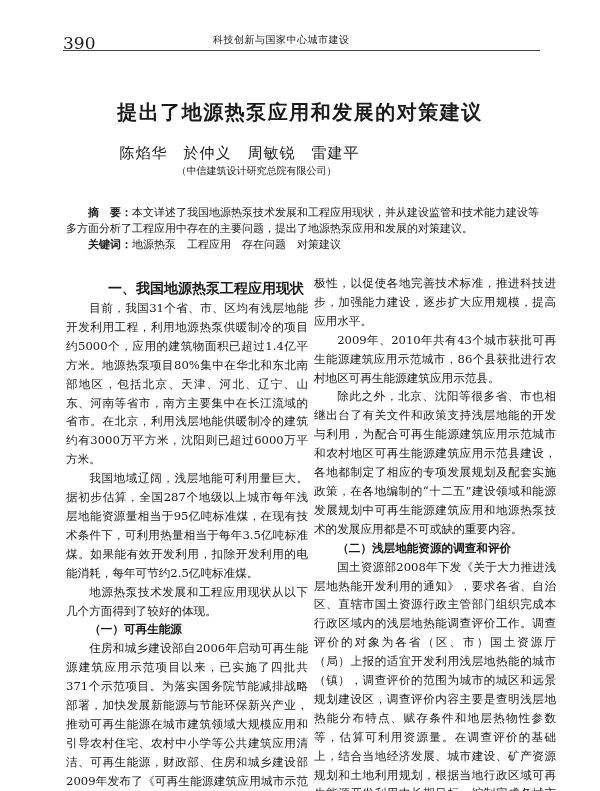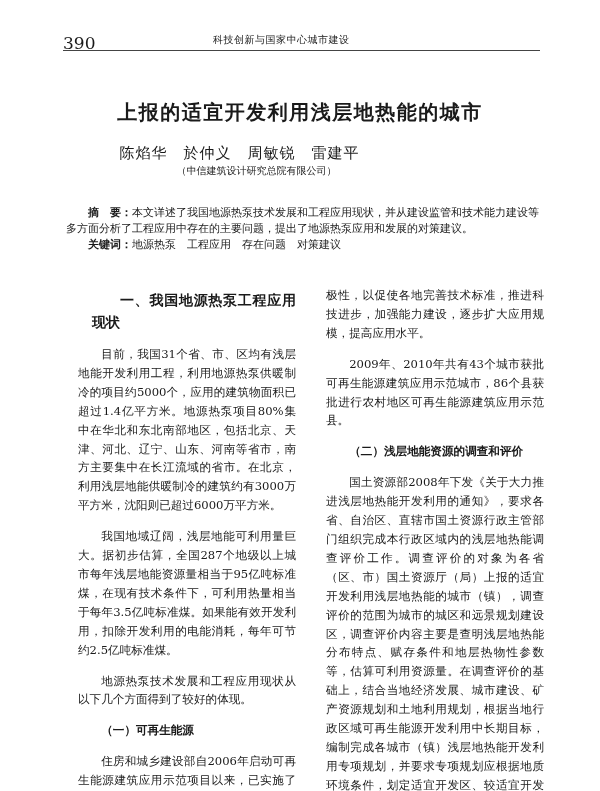--- a/index.html
+++ b/index.html
@@ -15,54 +15,55 @@
   .authors { position: absolute; left: 0; width: 479px; top: 144px; text-align: center;
              font-size: 15px; letter-spacing: 1px; word-spacing: 14px; }
   .affil { position: absolute; left: 0; width: 513px; top: 164px; text-align: center; font-size: 10px; }
   .abstract { position: absolute; left: 66px; top: 205px; width: 480px; font-size: 11px; line-height: 16px; }
   .abstract p { margin: 0; }
   .abstract .indent { text-indent: 22px; }
   .abstract .lbl { font-weight: bold; }
   .col { position: absolute; top: 277px; width: 242px; font-size: 11.6px; line-height: 18.9px; text-align: justify; }
   .col.left { left: 66px; }
   .col.right { left: 314px; top: 274px; }
-  .col p { margin: 12px; text-indent: 2em; }
+  .col p { margin: 0; text-indent: 2em; }
   .col p.noindent { text-indent: 0; }
   .section-heading { font-family: "DejaVu Sans", "Liberation Sans", sans-serif; font-weight: bold;
                      font-size: 14px; line-height: 22px; margin: 0 0 7px 0; text-indent: 0; padding-left: 14px; }
   .subheading { font-family: "DejaVu Sans", "Liberation Sans", sans-serif; font-weight: bold; font-size: 11.6px; }
   .dot { position: absolute; left: 118px; top: 777px; width: 1px; height: 1px; background: #999; }
 </style>
 </head>
 <body>
 
 <div class="header">
   <span class="page-num">390</span>
   <span class="running-head">科技创新与国家中心城市建设</span>
 </div>
 <div class="header-rule"></div>
 
-<div class="title">上报的适宜开发利用浅层地热能的城市</div>
+<div class="title">提出了地源热泵应用和发展的对策建议</div>
 <div class="authors">陈焰华　於仲义　周敏锐　雷建平</div>
 <div class="affil">（中信建筑设计研究总院有限公司）</div>
 
 <div class="abstract">
   <p class="indent"><span class="lbl">摘　要：</span><span>本文详述了我国地源热泵技术发展和工程应用现状，并从建设监管和技术能力建设等多方面分析了工程应用中存在的主要问题，提出了地源热泵应用和发展的对策建议。</span></p>
   <p class="indent"><span class="lbl">关键词：</span><span>地源热泵　工程应用　存在问题　对策建议</span></p>
 </div>
 
 <div class="col left">
   <p class="section-heading">一、我国地源热泵工程应用现状</p>
   <p>目前，我国31个省、市、区均有浅层地能开发利用工程，利用地源热泵供暖制冷的项目约5000个，应用的建筑物面积已超过1.4亿平方米。地源热泵项目80%集中在华北和东北南部地区，包括北京、天津、河北、辽宁、山东、河南等省市，南方主要集中在长江流域的省市。在北京，利用浅层地能供暖制冷的建筑约有3000万平方米，沈阳则已超过6000万平方米。</p>
   <p>我国地域辽阔，浅层地能可利用量巨大。据初步估算，全国287个地级以上城市每年浅层地能资源量相当于95亿吨标准煤，在现有技术条件下，可利用热量相当于每年3.5亿吨标准煤。如果能有效开发利用，扣除开发利用的电能消耗，每年可节约2.5亿吨标准煤。</p>
   <p>地源热泵技术发展和工程应用现状从以下几个方面得到了较好的体现。</p>
   <p><span class="subheading">（一）可再生能源</span></p>
   <p id="p4wrap"><span>住房和城乡建设部自2006年启动可再生能源建筑应用示范项目以来，已实施了四批共371个示范项目。为落实国务院节能减排战略部署，加快发展新能源与节能环保新兴产业，推动可再生能源在城市建筑领域大规模应用和引导农村住宅、农村中小学等公共建筑应用清洁、可再生能源，财政部、住房和城乡建设部2009年发布了《可再生能源建筑应用城市示范实施方案》和《加快推进农村地区可再生能源建筑应用的实施方案》。通过实施中央财政扶持政策积极引导社会资金投入，充分发挥市场机制和地方政府的积</span></p>
 </div>
 
 <div class="col right">
   <p class="noindent" id="p4cont">极性，以促使各地完善技术标准，推进科技进步，加强能力建设，逐步扩大应用规模，提高应用水平。</p>
   <p>2009年、2010年共有43个城市获批可再生能源建筑应用示范城市，86个县获批进行农村地区可再生能源建筑应用示范县。</p>
+  <p>除此之外，北京、沈阳等很多省、市也相继出台了有关文件和政策支持浅层地能的开发与利用，为配合可再生能源建筑应用示范城市和农村地区可再生能源建筑应用示范县建设，各地都制定了相应的专项发展规划及配套实施政策，在各地编制的“十二五”建设领域和能源发展规划中可再生能源建筑应用和地源热泵技术的发展应用都是不可或缺的重要内容。</p>
   <p><span class="subheading">（二）浅层地能资源的调查和评价</span></p>
   <p>国土资源部2008年下发《关于大力推进浅层地热能开发利用的通知》，要求各省、自治区、直辖市国土资源行政主管部门组织完成本行政区域内的浅层地热能调查评价工作。调查评价的对象为各省（区、市）国土资源厅（局）上报的适宜开发利用浅层地热能的城市（镇），调查评价的范围为城市的城区和远景规划建设区，调查评价内容主要是查明浅层地热能分布特点、赋存条件和地层热物性参数等，估算可利用资源量。在调查评价的基础上，结合当地经济发展、城市建设、矿产资源规划和土地利用规划，根据当地行政区域可再生能源开发利用中长期目标，编制完成各城市（镇）浅层地热能开发利用专项规划，并要求专项规划应根据地质环境条件，划定适宜开发区、较适宜开发区和不适宜开发</p>
 </div>
 
 <div class="dot"></div>
 
 </body></html>

